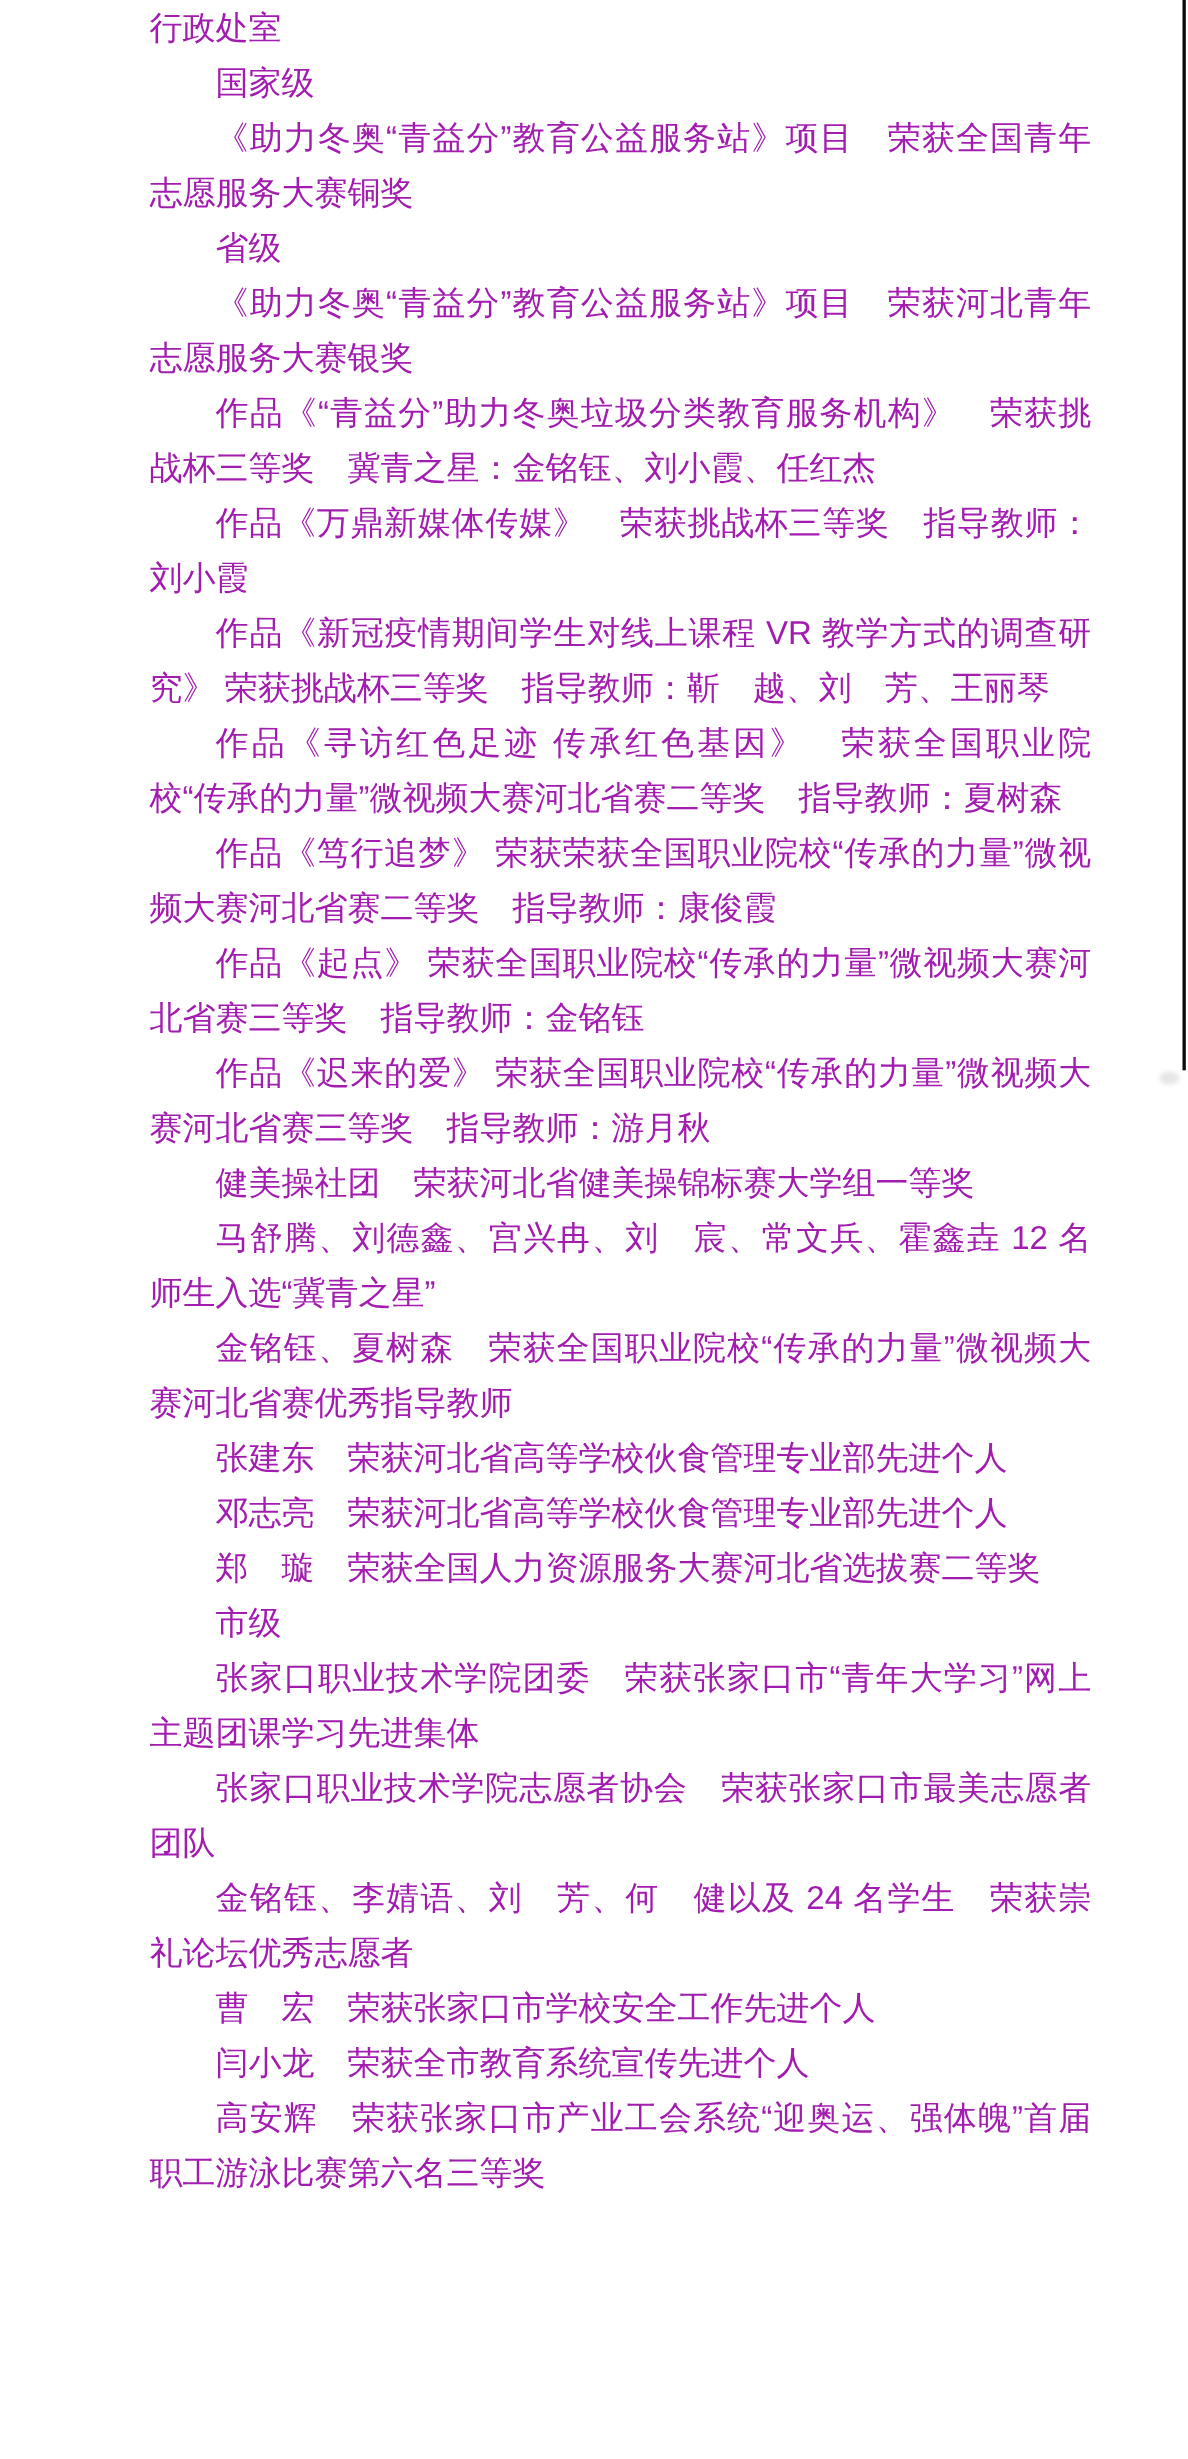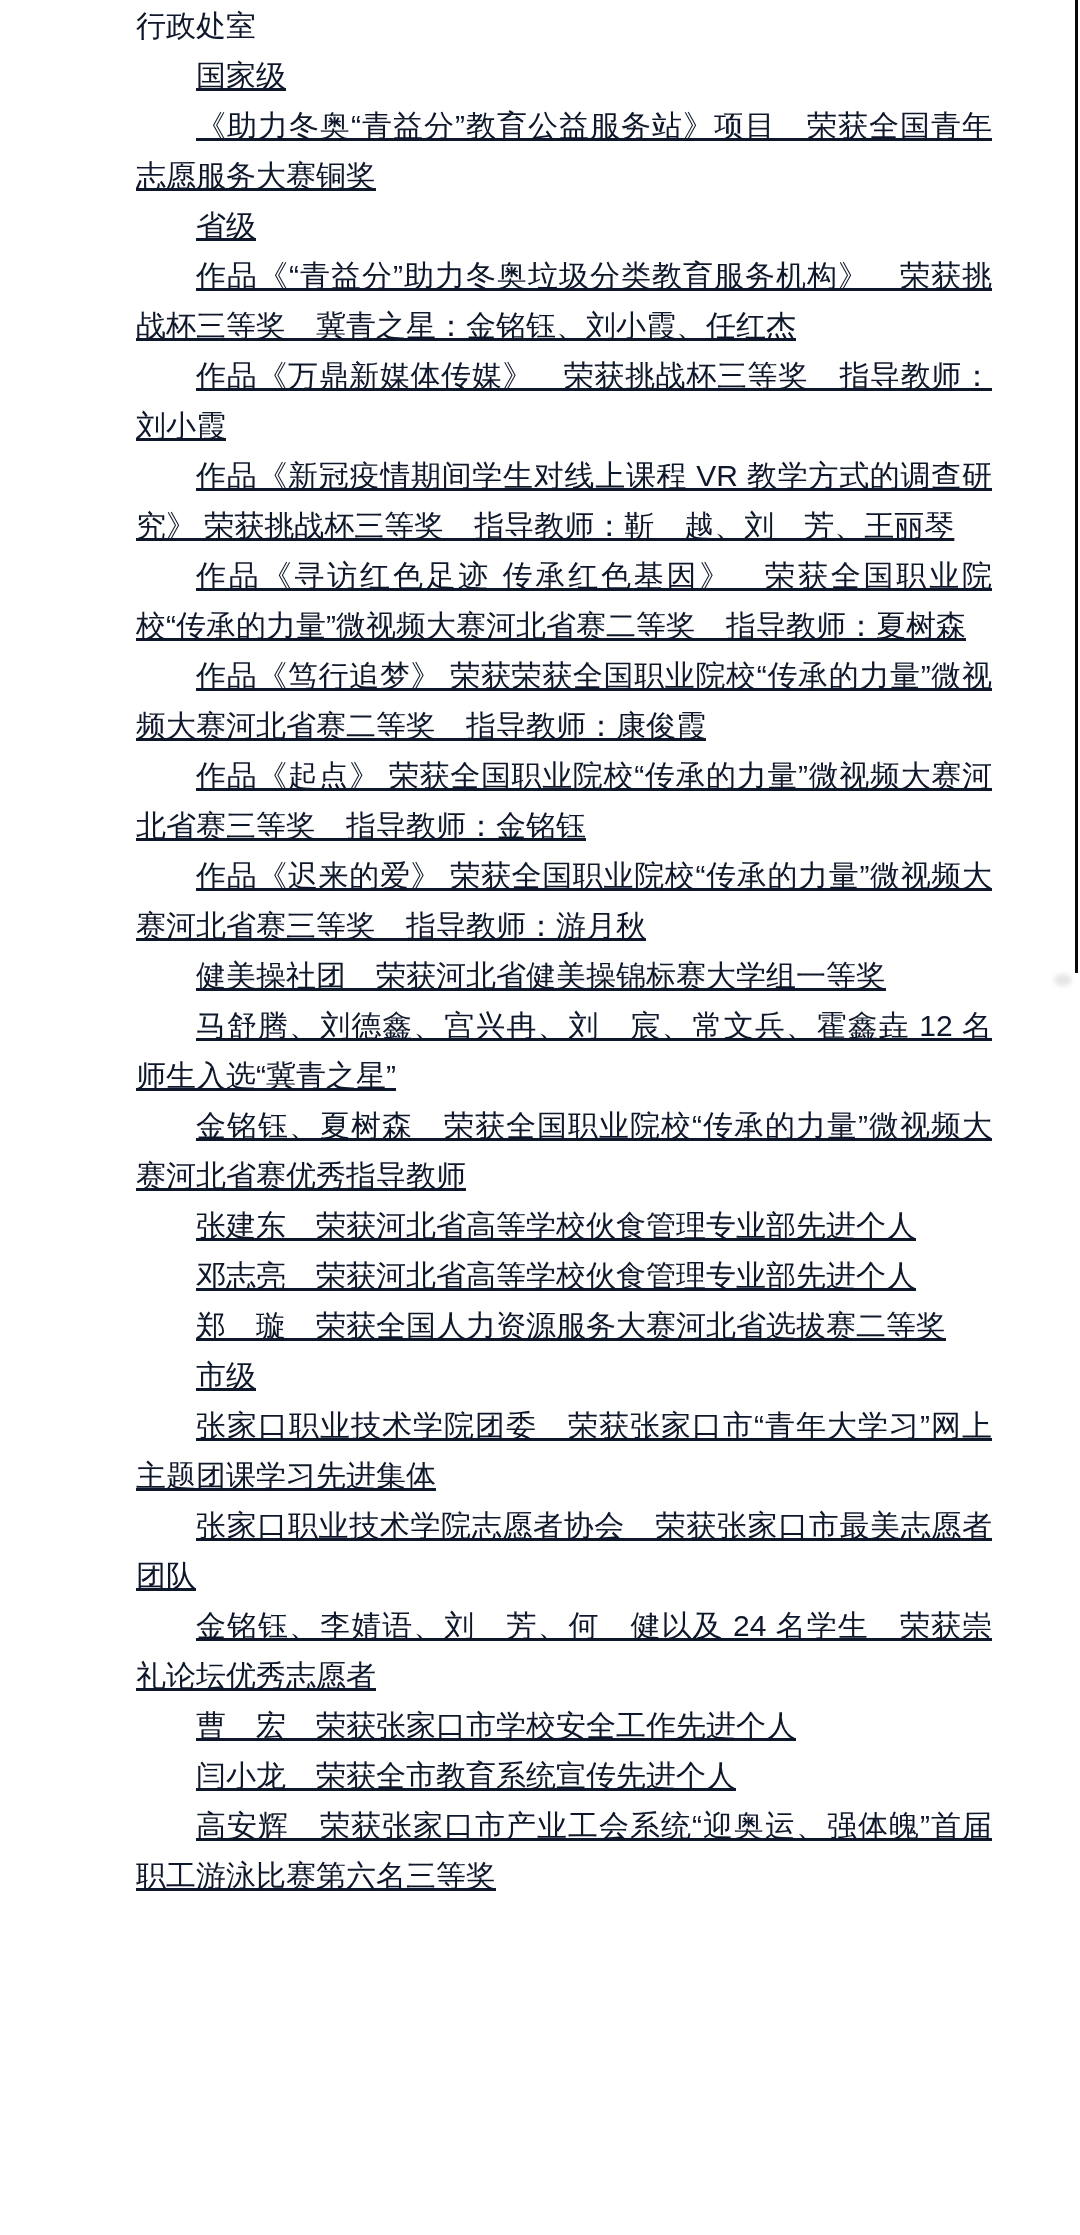--- a/index.html
+++ b/index.html
@@ -12,33 +12,32 @@
     width: 1080px;
     height: 2235px;
     overflow: hidden;
     font-family: "Liberation Sans", sans-serif;
   }
   .doc {
     position: absolute;
     left: 136px;
     top: 1px;
     width: 856px;
-    color: #0f172a;
+    color: #a21caf;
     font-size: 30px;
     line-height: 50px;
     text-align: justify;
     letter-spacing: 0;
   }
   .doc p {
     margin: 0;
     padding: 0;
   }
   .doc p.indent {
     text-indent: 2em;
-    text-decoration: underline;
   }
   .right-edge-line {
     position: absolute;
     left: 1075px;
     top: 0;
     width: 3px;
     height: 973px;
     background: #0a0a0a;
   }
   .smudge {
@@ -53,20 +52,21 @@
   }
 </style>
 </head>
 <body>
 
 <div class="doc" id="doc">
     <p class="">行政处室</p>
     <p class="indent">国家级</p>
     <p class="indent">《助力冬奥“青益分”教育公益服务站》项目　荣获全国青年志愿服务大赛铜奖</p>
     <p class="indent">省级</p>
+    <p class="indent">《助力冬奥“青益分”教育公益服务站》项目　荣获河北青年志愿服务大赛银奖</p>
     <p class="indent">作品《“青益分”助力冬奥垃圾分类教育服务机构》　荣获挑战杯三等奖　冀青之星：金铭钰、刘小霞、任红杰</p>
     <p class="indent">作品《万鼎新媒体传媒》　荣获挑战杯三等奖　指导教师：刘小霞</p>
     <p class="indent">作品《新冠疫情期间学生对线上课程 VR 教学方式的调查研究》 荣获挑战杯三等奖　指导教师：靳　越、刘　芳、王丽琴</p>
     <p class="indent">作品《寻访红色足迹 传承红色基因》　荣获全国职业院校“传承的力量”微视频大赛河北省赛二等奖　指导教师：夏树森</p>
     <p class="indent">作品《笃行追梦》 荣获荣获全国职业院校“传承的力量”微视频大赛河北省赛二等奖　指导教师：康俊霞</p>
     <p class="indent">作品《起点》 荣获全国职业院校“传承的力量”微视频大赛河北省赛三等奖　指导教师：金铭钰</p>
     <p class="indent">作品《迟来的爱》 荣获全国职业院校“传承的力量”微视频大赛河北省赛三等奖　指导教师：游月秋</p>
     <p class="indent">健美操社团　荣获河北省健美操锦标赛大学组一等奖</p>
     <p class="indent">马舒腾、刘德鑫、宫兴冉、刘　宸、常文兵、霍鑫垚 12 名师生入选“冀青之星”</p>
     <p class="indent">金铭钰、夏树森　荣获全国职业院校“传承的力量”微视频大赛河北省赛优秀指导教师</p>

